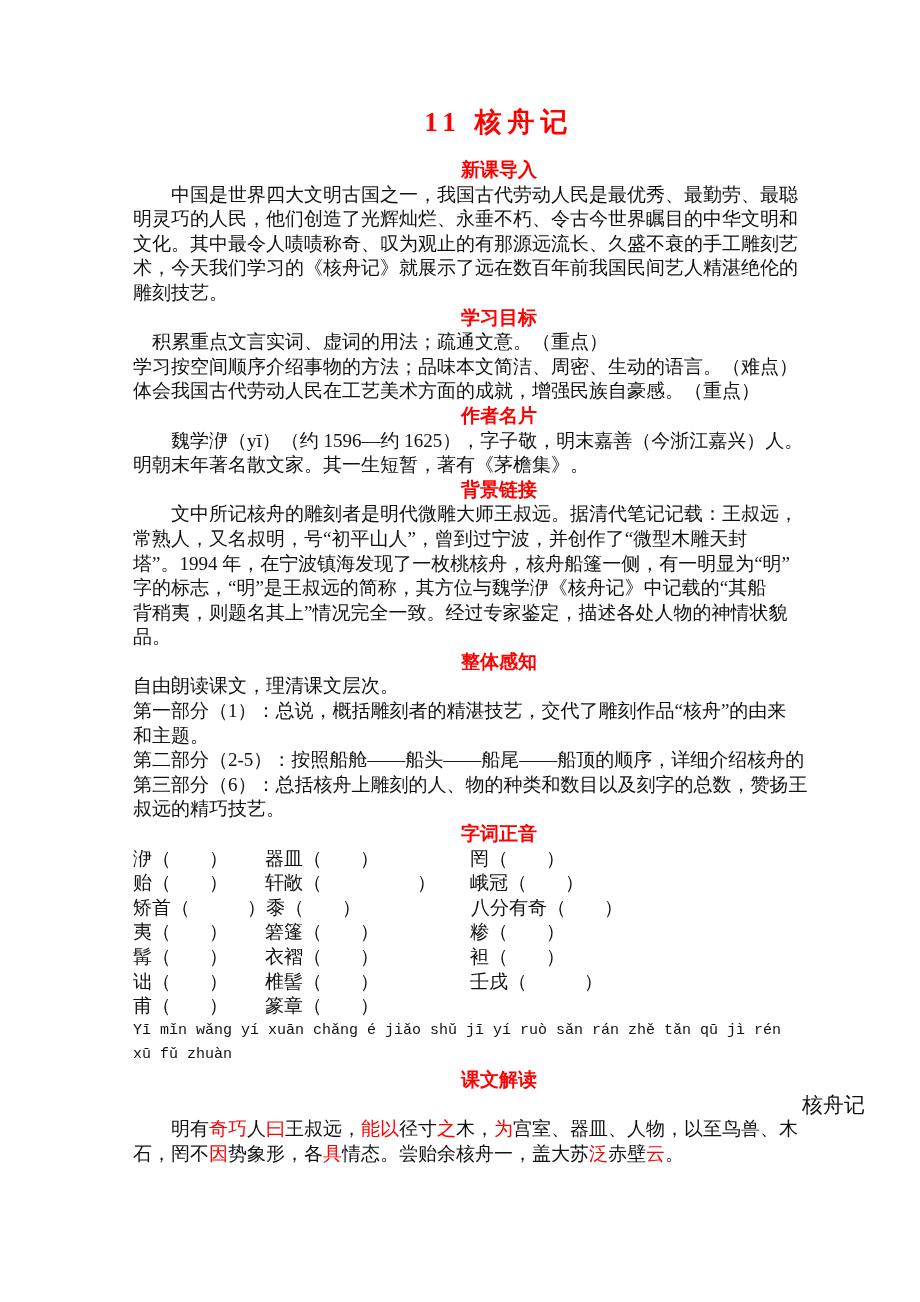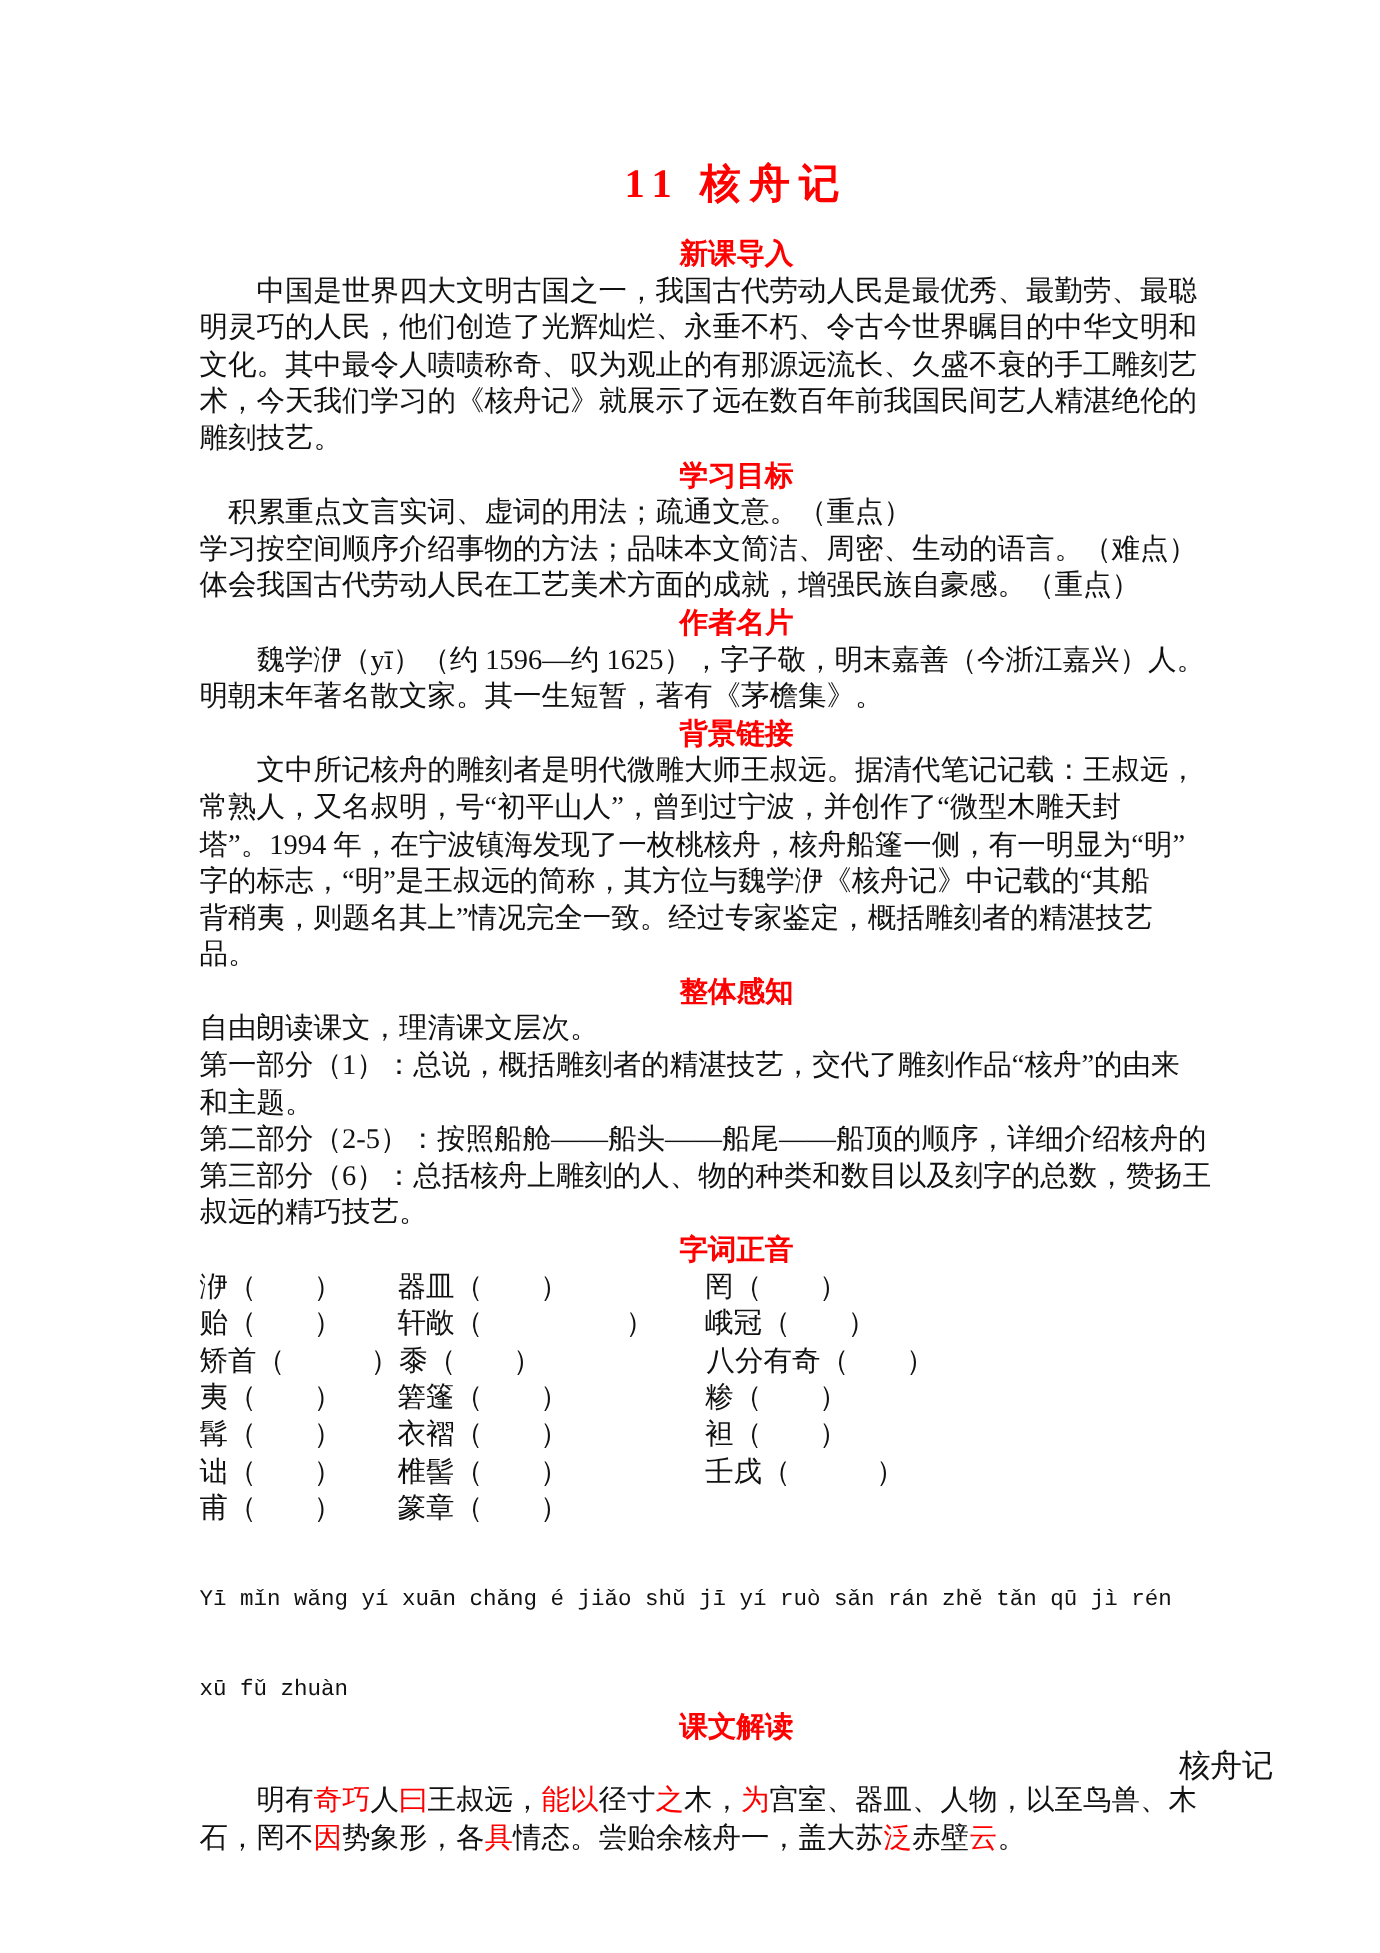--- a/index.html
+++ b/index.html
@@ -7,21 +7,21 @@
   html, body { margin: 0; padding: 0; }
   body {
     width: 920px; height: 1302px;
     background: #ffffff;
     overflow: hidden;
     color: var(--ink);
     font-family: "Liberation Serif", "DejaVu Serif", serif;
   }
   .page {
     width: 920px; height: 1302px;
-    padding: 102px 71px 0 133px;
+    padding: 102px 55px 0 133px;
   }
   .title {
     margin: 0 0 16px 0;
     text-align: center;
     color: var(--accent);
     font-size: 27px;
     font-weight: 600;
     letter-spacing: 6px;
     line-height: 40px;
     font-family: "Liberation Serif", "DejaVu Serif", serif;
@@ -44,21 +44,20 @@
   }
   .prow { display: flex; line-height: 24.6px; }
   .pc { font-size: 19px; white-space: pre; flex-shrink: 0; }
   .pc1 { min-width: 132px; }
   .pc2 { min-width: 205px; }
   .pinyin {
     font-family: "Liberation Mono", "DejaVu Sans Mono", monospace;
     font-size: 15px;
     line-height: 24.6px;
     white-space: pre;
-    margin-top: 36px;
   }
   .subtitle {
     text-align: right;
     font-size: 21px;
     line-height: 24.6px;
     white-space: pre;
   }
   .em { color: var(--accent); margin-top: 43px; }
 </style>
 </head>
@@ -89,21 +88,21 @@
     <div class="ln">　　魏学洢（yī）（约 1596—约 1625），字子敬，明末嘉善（今浙江嘉兴）人。</div>
     <div class="ln">明朝末年著名散文家。其一生短暂，著有《茅檐集》。</div>
   </section>
 
   <section>
     <h2 class="hd">背景链接</h2>
     <div class="ln">　　文中所记核舟的雕刻者是明代微雕大师王叔远。据清代笔记记载：王叔远，</div>
     <div class="ln">常熟人，又名叔明，号“初平山人”，曾到过宁波，并创作了“微型木雕天封</div>
     <div class="ln">塔”。1994 年，在宁波镇海发现了一枚桃核舟，核舟船篷一侧，有一明显为“明”</div>
     <div class="ln">字的标志，“明”是王叔远的简称，其方位与魏学洢《核舟记》中记载的“其船</div>
-    <div class="ln">背稍夷，则题名其上”情况完全一致。经过专家鉴定，概括雕刻者的精湛技艺</div>
+    <div class="ln">背稍夷，则题名其上”情况完全一致。经过专家鉴定，描述各处人物的神情状貌</div>
     <div class="ln">品。</div>
   </section>
 
   <section>
     <h2 class="hd">整体感知</h2>
     <div class="ln">自由朗读课文，理清课文层次。</div>
     <div class="ln">第一部分（1）：总说，概括雕刻者的精湛技艺，交代了雕刻作品“核舟”的由来</div>
     <div class="ln">和主题。</div>
     <div class="ln">第二部分（2-5）：按照船舱——船头——船尾——船顶的顺序，详细介绍核舟的</div>
     <div class="ln">第三部分（6）：总括核舟上雕刻的人、物的种类和数目以及刻字的总数，赞扬王</div>

